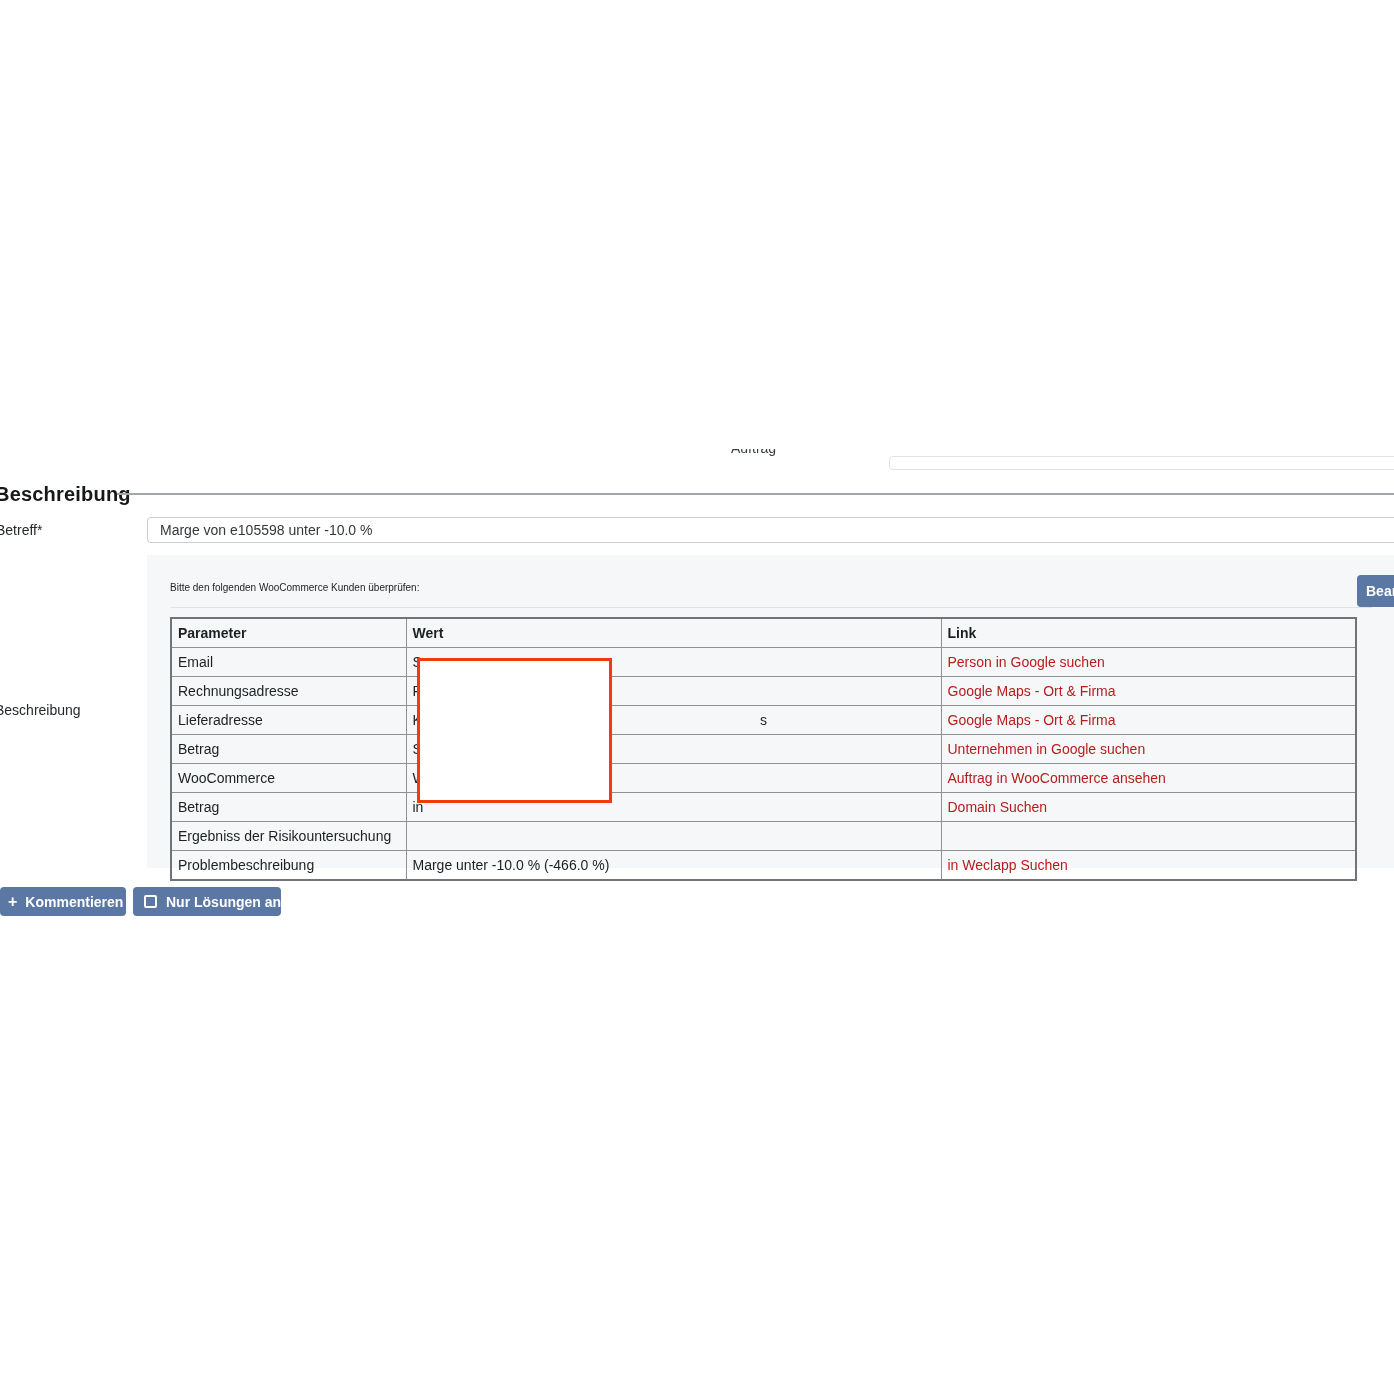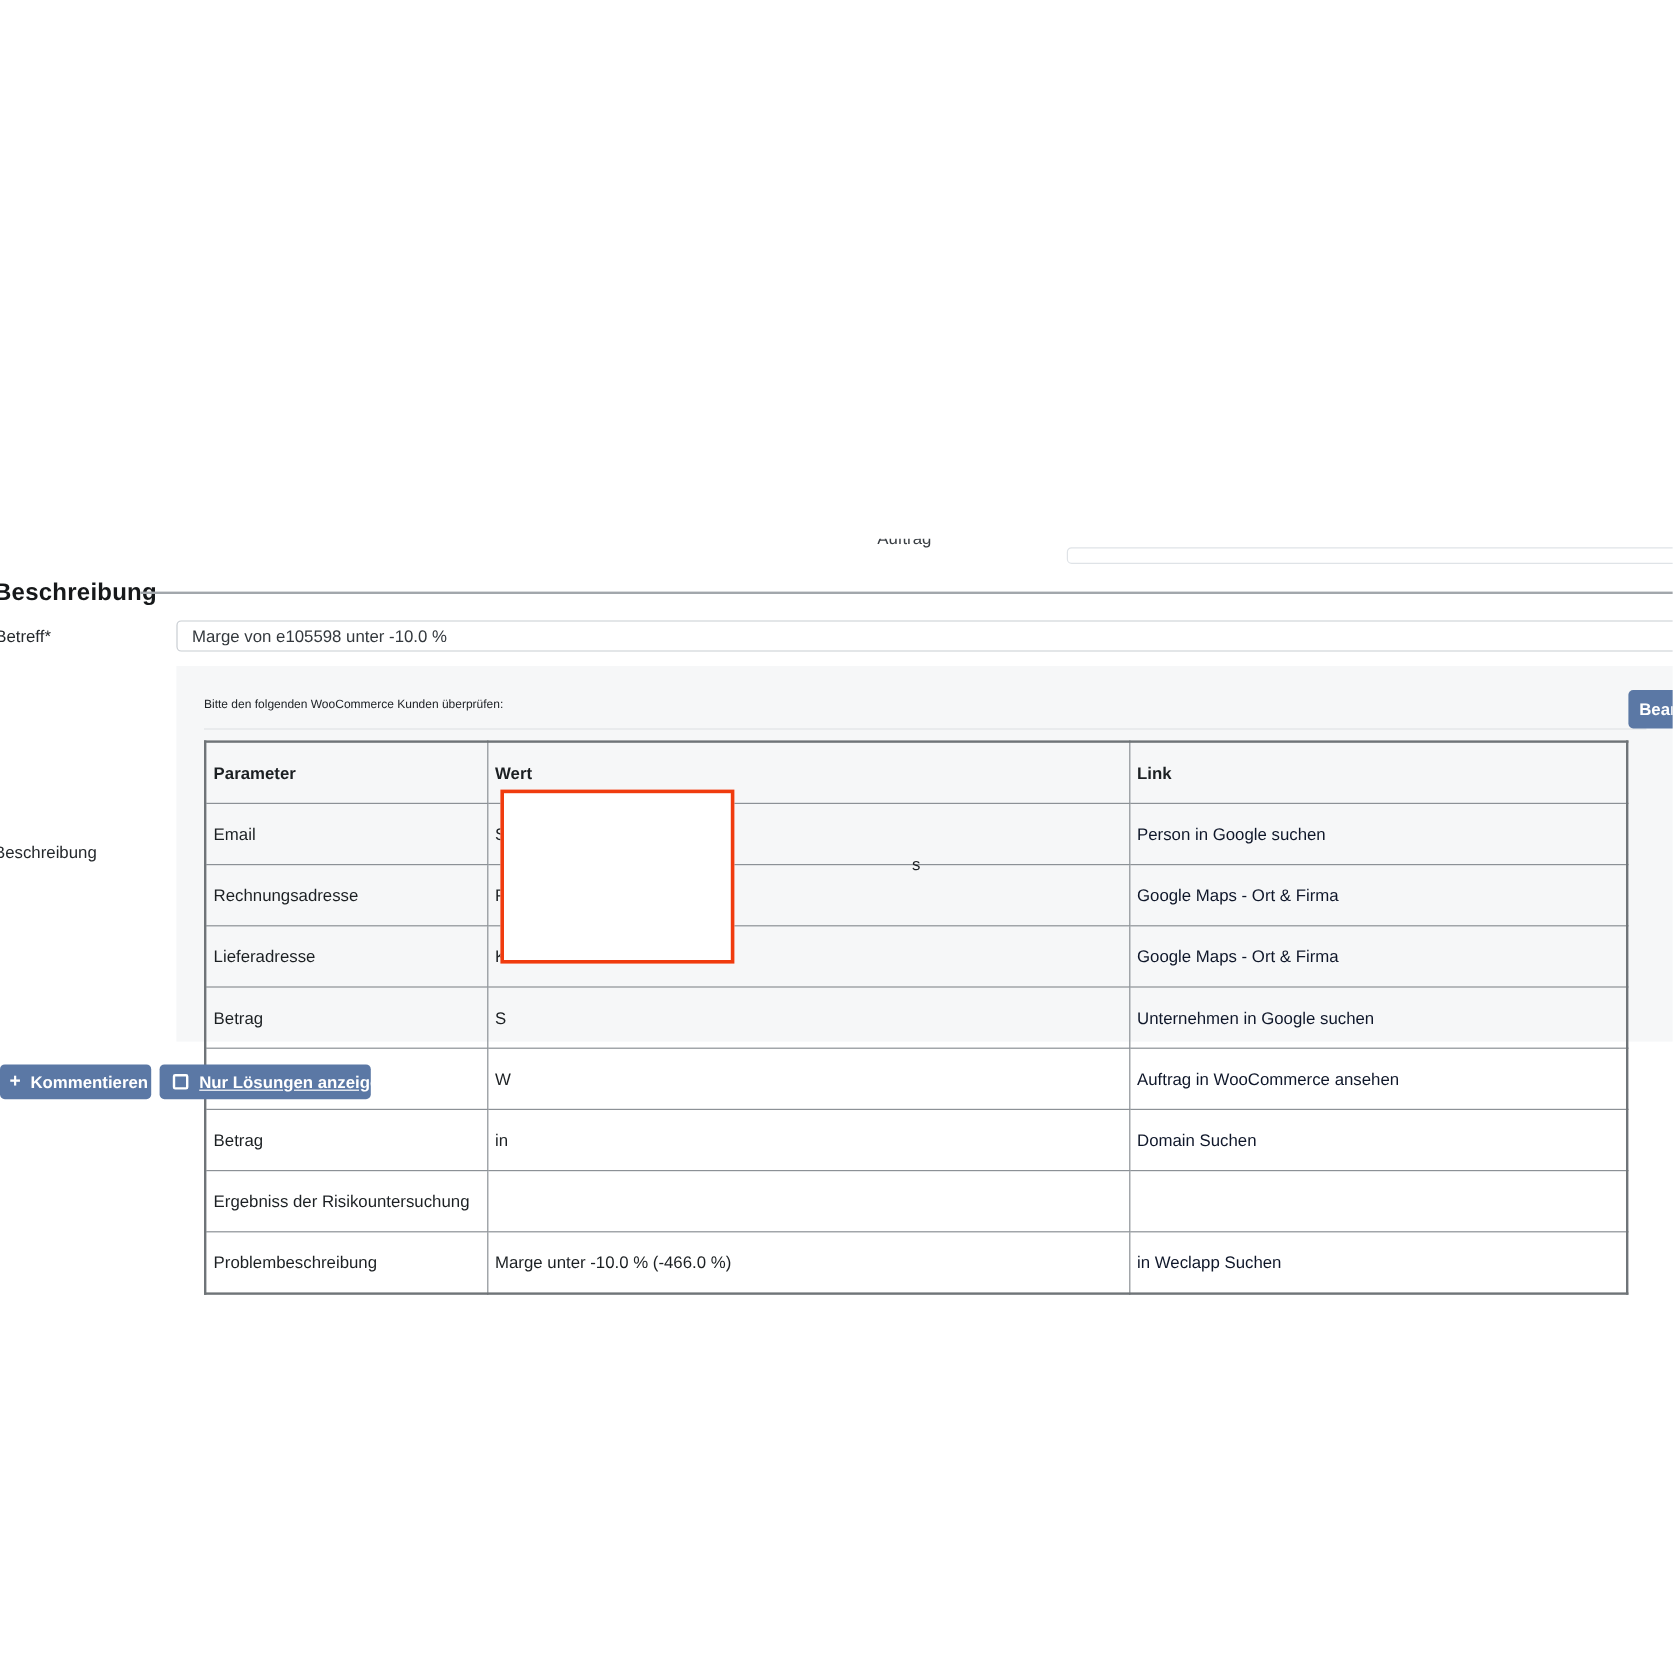--- a/index.html
+++ b/index.html
@@ -81,33 +81,33 @@
   .data-table {
     position: absolute; left: 23px; top: 62px;
     border-collapse: collapse;
     table-layout: fixed;
     width: 1185px;
     font-size: 14px; color: #1c2023;
   }
   .data-table td, .data-table th {
     border: 1px solid #8c9196;
     height: 22px;
-    padding: 17px 6px;
+    padding: 6px 6px;
     text-align: left;
     vertical-align: middle;
     overflow: hidden; white-space: nowrap;
     font-weight: normal;
   }
   .data-table { border: 2px solid #6f7478; }
   .data-table th { font-weight: bold; }
   .col-param { width: 235px; }
   .col-wert  { width: 535px; }
   .col-link  { width: 415px; }
   .data-table a {
-    color: #0f172a; text-decoration: none; cursor: pointer;
+    color: #b91c1c; text-decoration: none; cursor: pointer;
   }
   .wert-suffix {
     position: absolute; left: 613px; top: 157px;
     font-size: 14px; color: #1c2023;
   }
   .redaction-box {
     position: absolute; left: 270px; top: 103px; 
     width: 195px; height: 145px;
     background: #ffffff;
     border: 3px solid #f03b0e;
@@ -115,21 +115,21 @@
   }
   .footer-btn {
     position: absolute; top: 887px; height: 29px;
     background: #5b78a5; border-radius: 4px; border: none;
     display: flex; align-items: center;
     color: #ffffff; font-size: 14px; font-weight: bold;
     font-family: "Liberation Sans", sans-serif;
     cursor: pointer; white-space: nowrap;
   }
   .btn-comment { left: 0px; width: 126px; padding-left: 8px; gap: 8px; }
-  .btn-solutions { left: 133px; width: 176px; padding-left: 11px; gap: 9px; text-decoration: underline; }
+  .btn-solutions { left: 133px; width: 148px; padding-left: 11px; gap: 9px; }
   .plus-glyph { font-size: 16px; font-weight: bold; line-height: 1; }
   .checkbox-glyph {
     display: inline-block; width: 13px; height: 13px;
     border: 2px solid #ffffff; border-radius: 2px;
     background: transparent; flex: 0 0 auto;
   }
 </style>
 </head>
 <body>
 

